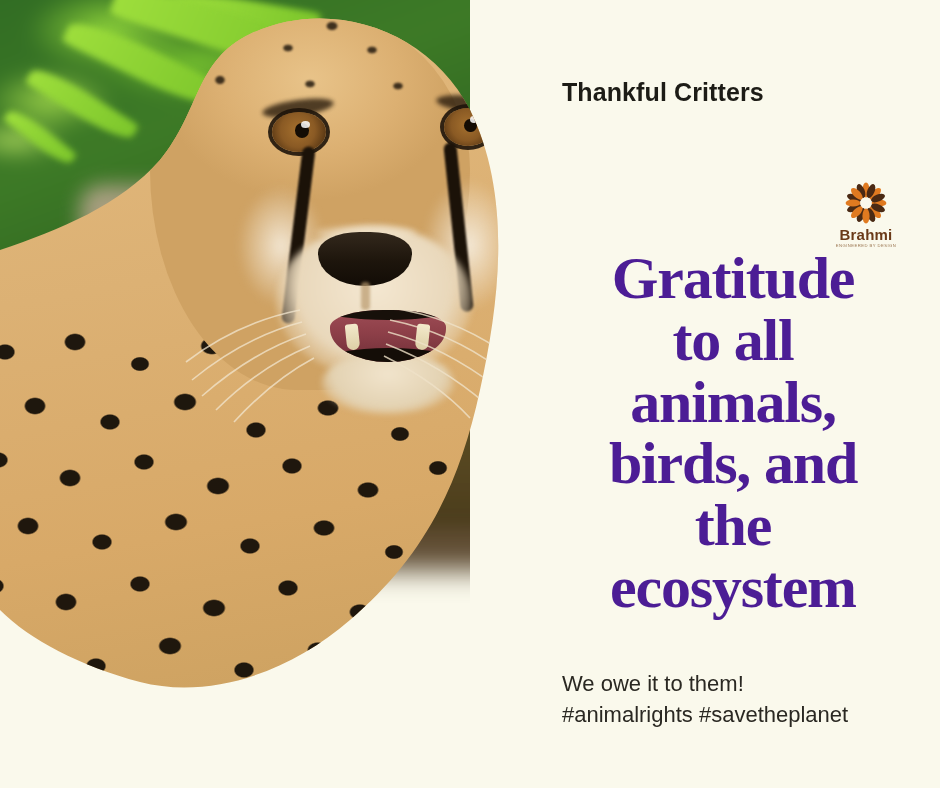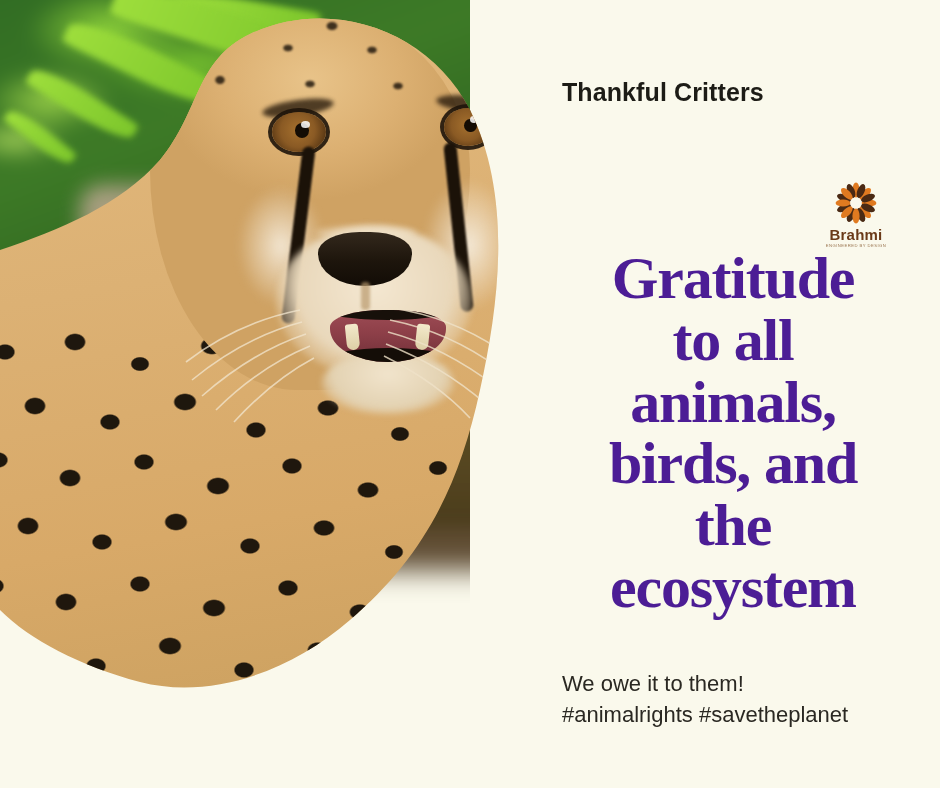--- a/index.html
+++ b/index.html
@@ -333,21 +333,21 @@
     left: 42px;
     top: 78px;
     font-size: 25px;
     font-weight: 700;
     letter-spacing: .1px;
     color: #1d1c16;
   }
 
   .brand {
     position: absolute;
-    right: 36px;
+    right: 26px;
     top: 182px;
     width: 96px;
     text-align: center;
   }
   .brand-mark {
     display: block;
     margin: 0 auto 3px;
   }
   .brand-name {
     display: block;

